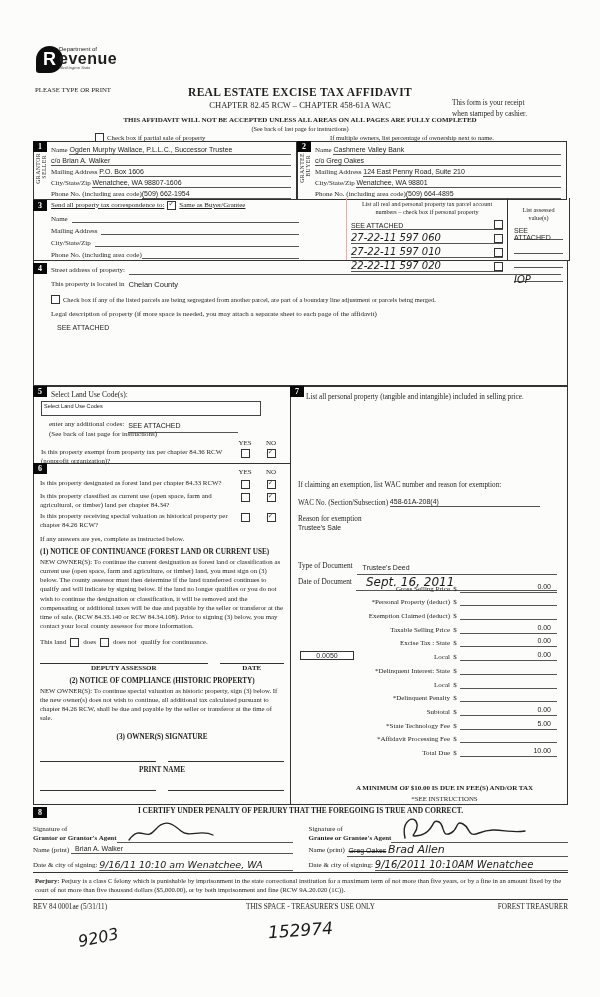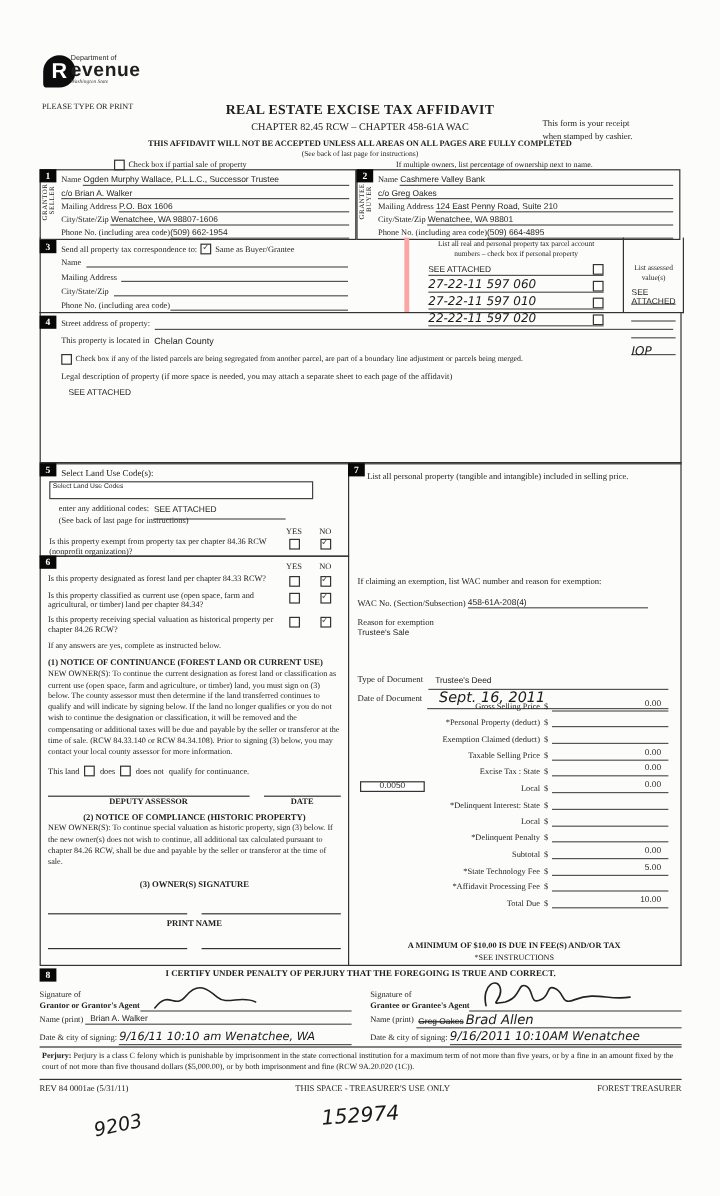--- a/index.html
+++ b/index.html
@@ -36,22 +36,22 @@
   .party-wrap{left:33px;top:141px;width:535px;display:flex;}
   .party{border:1px solid #333;position:relative;padding:3px 5px 2px 17px;height:52px;}
   .party.p1{width:240px;}
   .party.p2{width:246px;}
   .vrole{position:absolute;font-size:5.8px;letter-spacing:0.4px;writing-mode:vertical-rl;transform:rotate(180deg);color:#222;}
   .party .frow{height:10px;font-size:7px;}
   
   .sec3{left:33px;top:198px;width:535px;display:flex;border:1px solid #333;border-top:none;height:62px;}
   .s3left{width:248px;padding:3px 6px 2px 17px;position:relative;}
   .s3left .frow{height:11px;}
-  .s3parcel{width:152px;border-left:4px solid #fca5a5;padding:2px 16px;margin-left:41px;}
-  .s3assess{flex:1;border-left:1px solid #333;padding:18px 6px;}
+  .s3parcel{width:152px;border-left:1px solid #fca5a5;padding:2px 4px;margin-left:41px;}
+  .s3assess{flex:1;border-left:1px solid #333;padding:4px 6px;}
   .s3hdr{font-size:6.2px;text-align:center;line-height:1.25;}
   .prow{display:flex;align-items:flex-end;border-bottom:1px solid #555;height:12px;margin-top:1px;}
   .prow .ptxt{flex:1;}
   .arow{border-bottom:1px solid #555;height:12px;margin-top:1px;}
   
   .sec4{left:33px;top:260px;width:535px;height:126px;border:1px solid #333;border-top:none;padding:4px 6px 0 17px;box-sizing:border-box;}
   
   .col5{left:33px;top:386px;width:258px;height:78px;border:1px solid #333;box-sizing:border-box;padding:3px 6px 0 17px;}
   .col6{left:33px;top:463px;width:258px;height:342px;border:1px solid #333;box-sizing:border-box;padding:2px 6px 0 6px;}
   .col7{left:290px;top:386px;width:278px;height:419px;border:1px solid #333;border-left:none;box-sizing:border-box;}
@@ -71,21 +71,21 @@
   
   .pp{position:absolute;top:5px;left:16px;right:10px;font-size:7.2px;line-height:1.5;}
   .exb{position:absolute;top:94px;left:8px;right:10px;font-size:7.2px;}
   .docb{position:absolute;top:172px;left:8px;right:10px;}
   .fees{position:absolute;top:192px;left:8px;right:10px;}
   .fee-row{display:flex;align-items:flex-end;height:13.7px;position:relative;}
   .flabel{width:152px;text-align:right;font-size:7px;}
   .fdollar{width:10px;text-align:center;font-size:7px;}
   .ful{flex:1;border-bottom:1px solid #555;text-align:right;font-family:"Liberation Sans",sans-serif;font-size:7px;padding-right:6px;min-height:9px;}
   .rate-box{position:absolute;left:2px;bottom:1px;width:52px;border:1px solid #333;text-align:center;font-family:"Liberation Sans",sans-serif;font-size:7px;background:#fff;}
-  .mindue{position:absolute;top:397px;left:0;width:100%;text-align:center;font-size:7px;font-weight:bold;line-height:1.4;}
+  .mindue{position:absolute;top:397px;left:16px;width:100%;text-align:center;font-size:7px;font-weight:bold;line-height:1.4;}
   .mindue .sub{font-weight:normal;font-size:6.8px;}
   
   .sec8{left:33px;top:806px;width:535px;}
   .certify{text-align:center;font-weight:bold;font-size:7.4px;position:relative;height:13px;}
   .halves{display:flex;gap:16px;}
   .half{flex:1;}
   .sigrow{display:flex;align-items:flex-end;height:24px;}
   .sigrow .lbl2{font-size:7px;line-height:1.3;}
   .sigrow .fline{flex:1;position:relative;overflow:visible;}
   .sigsvg{position:absolute;bottom:-2px;left:8px;}
@@ -158,21 +158,21 @@
       <div class="frow">
           <span class="lbl">Phone No. (including area code)</span>
           <span class="fline"><span class="val">(509) 664-4895</span></span>
         </div>
     </div>
   </div>
 
   <div class="abs sec3">
     <div class="s3left">
       <div class="badge" style="left:-1px;top:2px;">3</div>
-      <div class="frow" style="align-items:flex-end;gap:3px;">
+      <div class="frow" style="align-items:flex-start;gap:3px;text-decoration:underline;">
         <span class="lbl">Send all property tax correspondence to:</span>
         <span class="cb checked"></span>
         <span class="lbl">Same as Buyer/Grantee</span>
       </div>
       <div class="frow"><span class="lbl">Name</span>&nbsp;<span class="fline"></span></div>
       <div class="frow"><span class="lbl">Mailing Address</span>&nbsp;<span class="fline"></span></div>
       <div class="frow"><span class="lbl">City/State/Zip</span>&nbsp;<span class="fline"></span></div>
       <div class="frow">
           <span class="lbl">Phone No. (including area code)</span>
           <span class="fline"></span>

